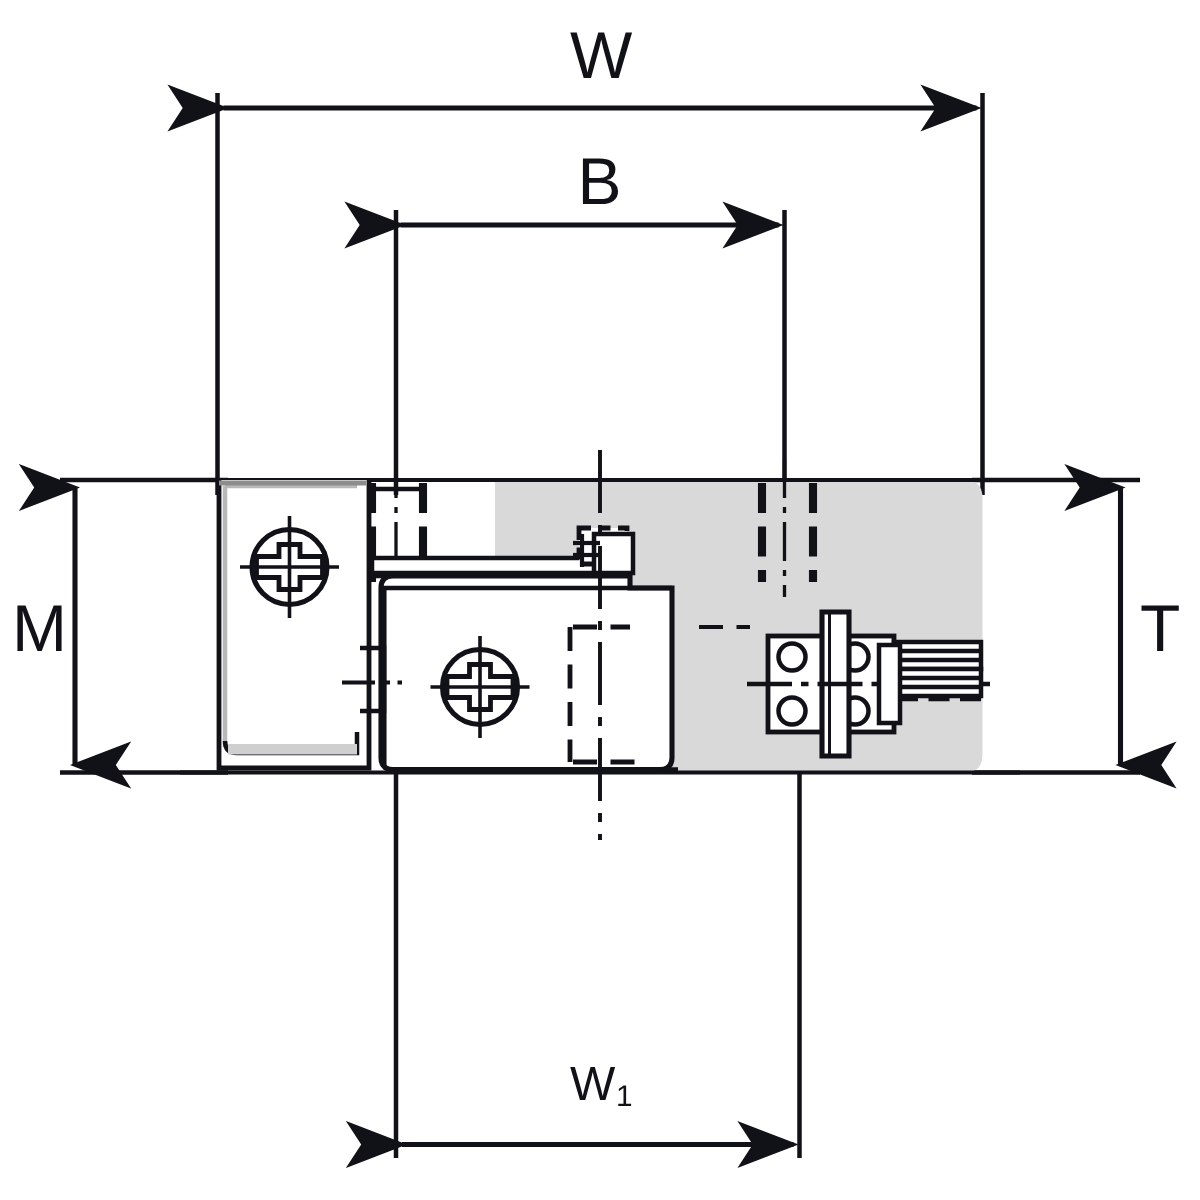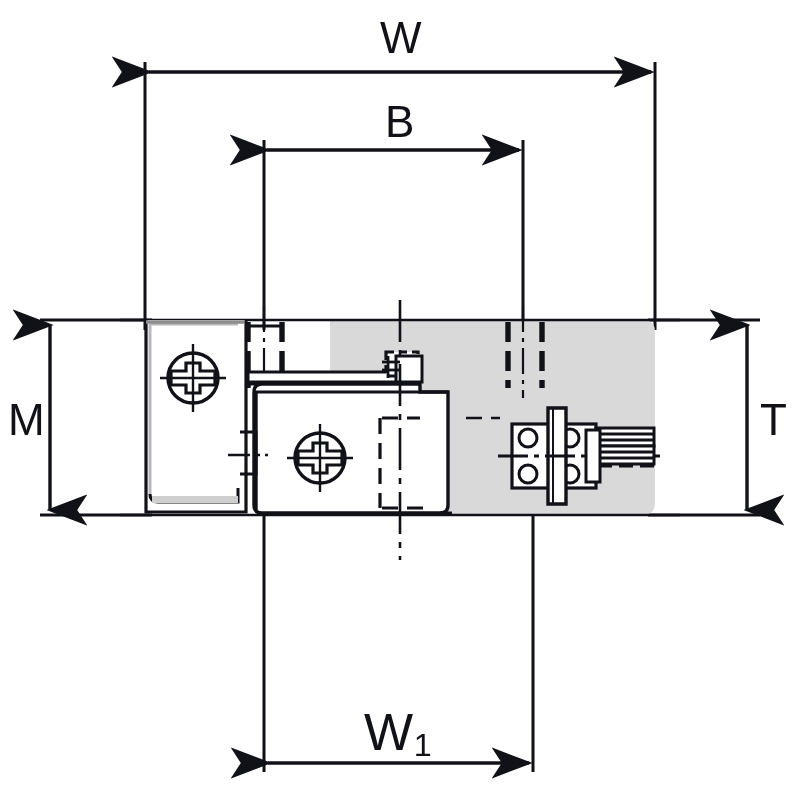--- a/index.html
+++ b/index.html
@@ -38,21 +38,21 @@
     font-size: 0.62em;
     vertical-align: baseline;
     position: relative;
     top: 0.18em;
     left: 0.02em;
   }
   #label-W  { left: 380px; top: 16px;  font-size: 44px; }
   #label-B  { left: 385px; top: 100px; font-size: 44px; }
   #label-M  { left: 8px;   top: 398px; font-size: 44px; }
   #label-T  { left: 760px; top: 398px; font-size: 44px; }
-  #label-W1 { left: 364px; top: 706px; font-size: 52px; }
+  #label-W1 { left: 380px; top: 706px; font-size: 32px; }
 </style>
 </head>
 <body>
 
 <div id="stage">
 
   <svg id="drawing" viewBox="0 0 800 800" xmlns="http://www.w3.org/2000/svg">
 
     <defs>
       <marker id="ar-end" viewBox="0 0 12 10" refX="11" refY="5" markerWidth="12" markerHeight="10" orient="auto-start-reverse">

